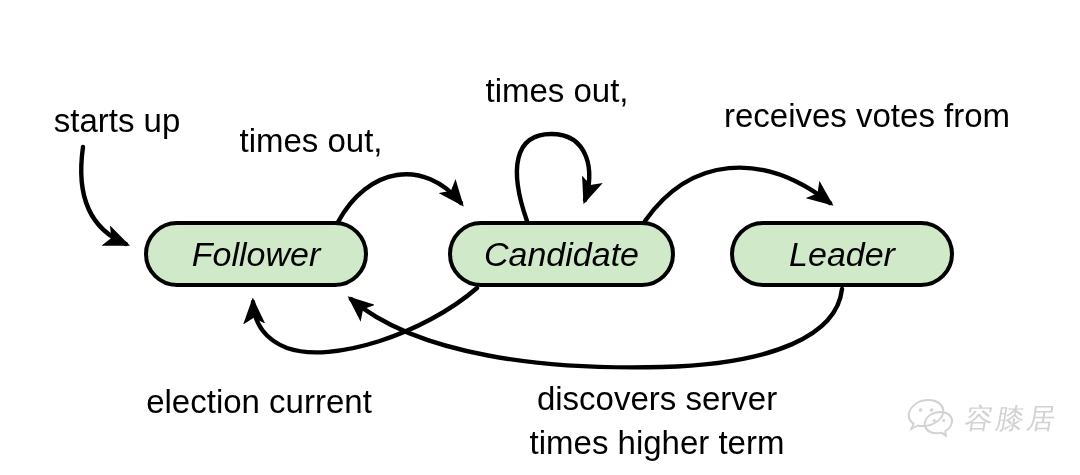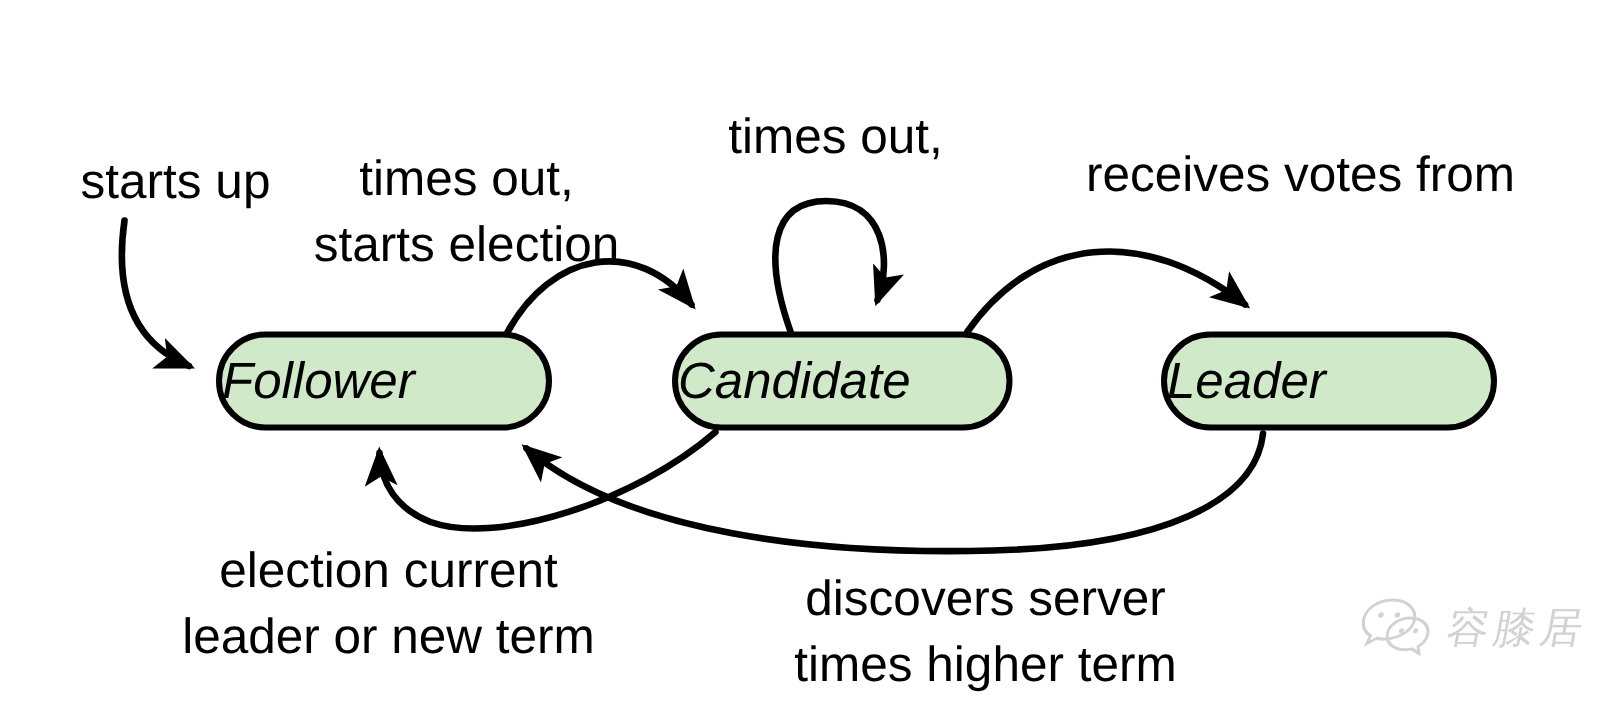--- a/index.html
+++ b/index.html
@@ -4,26 +4,26 @@
 <style>
   html,body{margin:0;padding:0;background:#fff;}
   .stage{
     position:relative;width:1080px;height:475px;background:#ffffff;
     font-family:"Liberation Sans", sans-serif;overflow:hidden;
   }
   svg.layer{position:absolute;left:0;top:0;pointer-events:none;}
   .node{
     position:absolute;top:221px;height:66px;box-sizing:border-box;
     border:4px solid #000;border-radius:34px;background:#cfe9c9;
-    display:flex;align-items:center;justify-content:flex-start;
+    display:flex;align-items:center;justify-content:center;
     font-style:italic;font-size:34px;color:#000;
   }
   .node-follower{left:144px;width:224px;}
   .node-candidate{left:448px;width:227px;}
-  .node-leader{left:774px;width:224px;}
+  .node-leader{left:730px;width:224px;}
   .edge-label{
     position:absolute;transform:translate(-50%,-50%);
     text-align:center;font-size:33px;line-height:44px;color:#000;white-space:nowrap;
   }
   .lbl-starts-up{left:117px;top:121px;}
   .lbl-f2c{left:311px;top:141px;}
   .lbl-self{left:557px;top:91px;}
   .lbl-c2l{left:867px;top:116px;}
   .lbl-c2f{left:259px;top:402px;}
   .lbl-l2f{left:657px;top:421px;}
@@ -62,31 +62,29 @@
       <path d="M 477 288 C 424 334, 332 364, 287 348 C 264 339, 254 322, 253 302" marker-end="url(#ah)"></path>
       <path d="M 842 289 C 837 335, 774 364, 662 367 C 546 370, 418 356, 351 299" marker-end="url(#ah)"></path>
     </g>
   </svg>
 
   <div class="edge-label lbl-starts-up">
     <div>starts up</div>
   </div>
   <div class="edge-label lbl-f2c">
     <div>times out,</div>
-    <div>starts election</div>
   </div>
   <div class="edge-label lbl-self">
     <div>times out,</div>
   </div>
   <div class="edge-label lbl-c2l">
     <div>receives votes from</div>
   </div>
   <div class="edge-label lbl-c2f">
     <div>election current</div>
-    <div>leader or new term</div>
   </div>
   <div class="edge-label lbl-l2f">
     <div>discovers server</div>
     <div>times higher term</div>
   </div>
 
   <div class="watermark">
     <svg width="50" height="42" viewBox="0 0 50 42">
       <g fill="none" stroke="#d2d2d2" stroke-width="2">
         <path d="M 20 2 C 10 2, 3 8, 3 15.5 C 3 20, 5.5 23.5, 9.5 25.8 L 8 31 L 14 27.5 C 16 28, 18 28.2, 20 28 C 30 27.5, 37 21.5, 37 15 C 37 8, 30 2, 20 2 z"></path>

